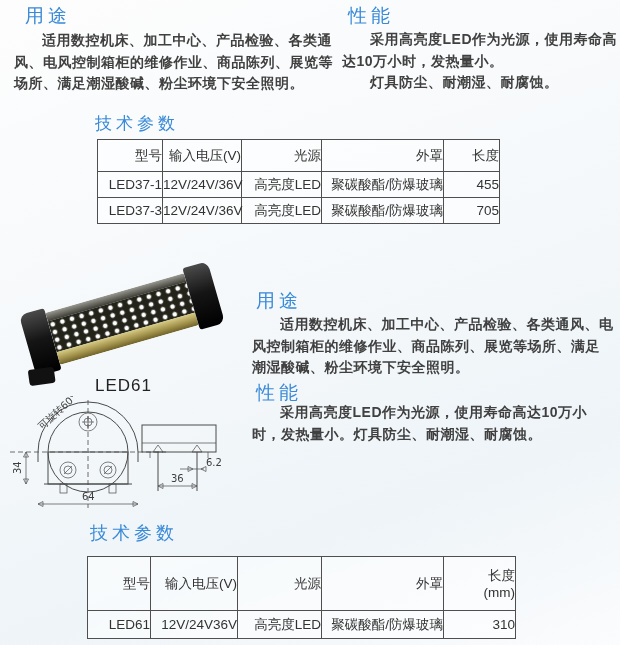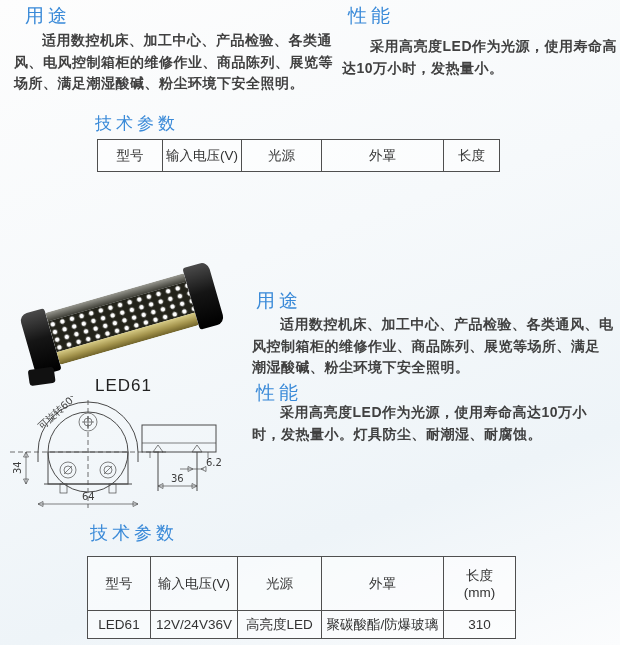--- a/index.html
+++ b/index.html
@@ -30,21 +30,21 @@
     font-weight: bold;
   }
   
   table.spec {
     border-collapse: collapse;
     table-layout: fixed;
     background: rgba(255,255,255,0.55);
   }
   table.spec th, table.spec td {
     border: 1px solid #4f4f4f;
-    text-align: center;
+    text-align: right;
     vertical-align: middle;
     font-weight: normal;
     font-size: 13.5px;
     color: #333;
     padding: 0;
   }
   #table1 th { height: 32px; }
   #table1 td { height: 26px; }
   #table2 th { height: 54px; }
   #table2 td { height: 28px; }
@@ -101,41 +101,56 @@
 </style>
 </head>
 <body>
 
 <div class="page">
 
   <div class="abs sec-heading" style="left:25px; top:3px;">用途</div>
   <div class="abs body-text" style="left:14px; top:30px; width:324px;">适用数控机床、加工中心、产品检验、各类通风、电风控制箱柜的维修作业、商品陈列、展览等场所、满足潮湿酸碱、粉尘环境下安全照明。</div>
 
   <div class="abs sec-heading" style="left:348px; top:3px;">性能</div>
-  <div class="abs" style="left:342px; top:36px; width:276px;">
+  <div class="abs" style="left:342px; top:29px; width:276px;">
     <p class="body-text">采用高亮度LED作为光源，使用寿命高达10万小时，发热量小。</p>
+    <p class="body-text">灯具防尘、耐潮湿、耐腐蚀。</p>
   </div>
 
   <div class="abs sec-heading" style="left:95px; top:112px; font-size:17px;">技术参数</div>
 
   <table class="spec abs" id="table1" style="left:97px; top:139px; width:402px;">
     <colgroup>
       <col style="width:65px">
         <col style="width:79px">
         <col style="width:80px">
         <col style="width:122px">
         <col style="width:56px">
     </colgroup>
     <tbody>
         <tr>
       <th>型号</th>
       <th>输入电压(V)</th>
       <th>光源</th>
       <th>外罩</th>
       <th>长度</th>
+    </tr>
+    <tr>
+      <td>LED37-1</td>
+      <td>12V/24V/36V</td>
+      <td>高亮度LED</td>
+      <td>聚碳酸酯/防爆玻璃</td>
+      <td>455</td>
+    </tr>
+    <tr>
+      <td>LED37-3</td>
+      <td>12V/24V/36V</td>
+      <td>高亮度LED</td>
+      <td>聚碳酸酯/防爆玻璃</td>
+      <td>705</td>
     </tr>
   </tbody>
     </table>
 
   <div class="abs photo-wrap">
     <div class="lamp">
       <div class="cap left"></div>
       <div class="tube">
         <div class="rim"></div>
         <div class="leds"></div>

